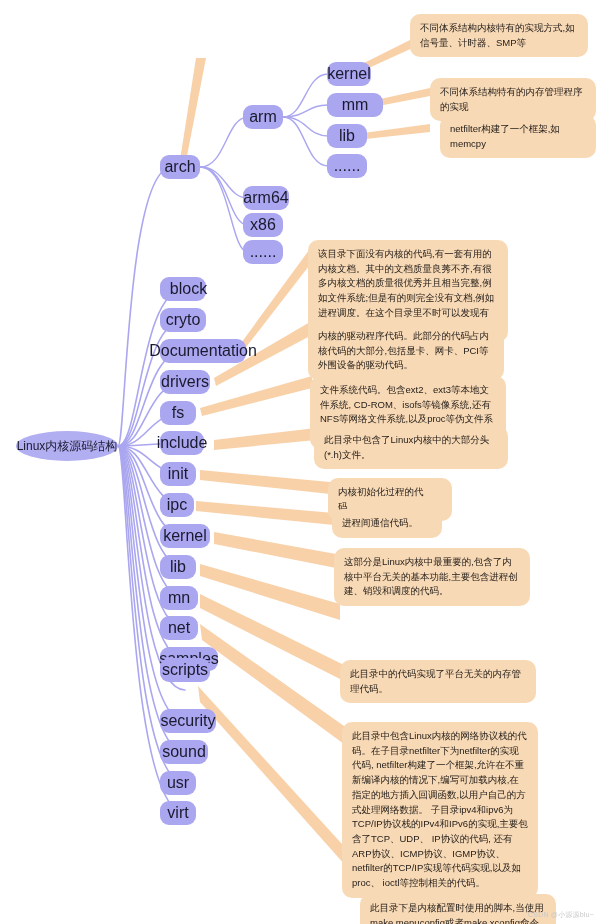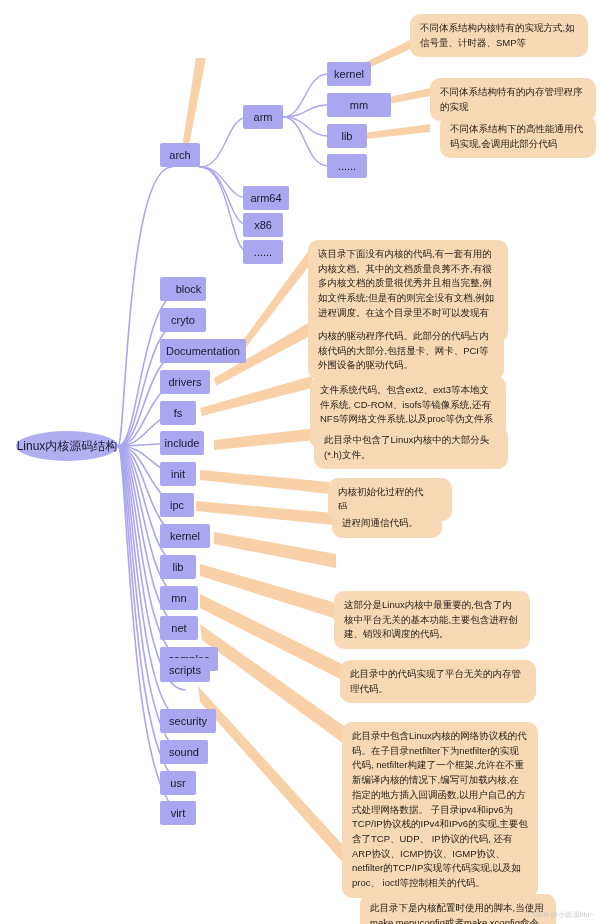--- a/index.html
+++ b/index.html
@@ -10,23 +10,23 @@
     overflow:hidden;
     position:relative;
   }
   #stage{position:absolute;left:0;top:0;width:600px;height:924px;}
   #edges{position:absolute;left:0;top:0;width:600px;height:924px;pointer-events:none;}
 
   .node{
     position:absolute;
     box-sizing:border-box;
     background:#aaa6f0;
-    border-radius:2px;
+    border-radius:9px;
     color:#1a1a2e;
-    font-size:11px;
+    font-size:16px;
     line-height:1;
     display:flex;
     align-items:center;
     justify-content:center;
     white-space:nowrap;
     padding:0 9px;
     height:24px;
   }
   .node.root{
     background:#b2aef2;
@@ -122,29 +122,29 @@
       <path d="M200,594 L342,664 L342,680 L200,608 Z"></path>
 
       <path d="M200,624 L344,726 L344,744 L202,640 Z"></path>
 
       <path d="M198,686 L362,866 L362,884 L200,702 Z"></path>
     </g>
   </svg>
 
   <div class="node root" style="left:16px;top:431px;width:102px;">Linux内核源码结构</div>
 
-  <div class="node" style="left:160px;top:143px;width:40px;">arch</div>
+  <div class="node" style="left:160px;top:155px;width:40px;">arch</div>
 
   <div class="node" style="left:243px;top:105px;width:40px;">arm</div>
   <div class="node" style="left:243px;top:186px;width:46px;">arm64</div>
   <div class="node" style="left:243px;top:213px;width:40px;">x86</div>
   <div class="node" style="left:243px;top:240px;width:40px;">......</div>
 
   <div class="node" style="left:327px;top:62px;width:44px;">kernel</div>
-  <div class="node" style="left:327px;top:93px;width:64px;text-align:center;">mm</div>
+  <div class="node" style="left:327px;top:93px;width:56px;text-align:center;">mm</div>
   <div class="node" style="left:327px;top:124px;width:40px;">lib</div>
   <div class="node" style="left:327px;top:154px;width:40px;">......</div>
 
   <div class="node" style="left:160px;top:277px;width:46px;padding-left:20px;">block</div>
   <div class="node" style="left:160px;top:308px;width:46px;">cryto</div>
   <div class="node" style="left:160px;top:339px;width:86px;">Documentation</div>
   <div class="node" style="left:160px;top:370px;width:50px;">drivers</div>
   <div class="node" style="left:160px;top:401px;width:36px;">fs</div>
   <div class="node" style="left:160px;top:431px;width:44px;">include</div>
   <div class="node" style="left:160px;top:462px;width:36px;">init</div>
@@ -156,27 +156,27 @@
   <div class="node" style="left:160px;top:647px;width:58px;">samples</div>
   <div class="node" style="left:160px;top:658px;width:50px;">scripts</div>
   <div class="node" style="left:160px;top:709px;width:56px;">security</div>
   <div class="node" style="left:160px;top:740px;width:48px;">sound</div>
   <div class="node" style="left:160px;top:771px;width:36px;">usr</div>
   <div class="node" style="left:160px;top:801px;width:36px;">virt</div>
 
 
   <div class="note" style="left:410px;top:14px;width:178px;">不同体系结构内核特有的实现方式,如信号量、计时器、SMP等</div>
   <div class="note" style="left:430px;top:78px;width:166px;">不同体系结构特有的内存管理程序的实现</div>
-  <div class="note" style="left:440px;top:115px;width:156px;">不同体系结构下的高性能通用代码实现,会调用此部分代码</div>
+  <div class="note" style="left:440px;top:115px;width:156px;">netfilter构建了一个框架,如memcpy</div>
 
   <div class="note" style="left:308px;top:240px;width:200px;">该目录下面没有内核的代码,有一套有用的内核文档。其中的文档质量良莠不齐,有很多内核文档的质量很优秀并且相当完整,例如文件系统;但是有的则完全没有文档,例如进程调度。在这个目录里不时可以发现有用的东西。</div>
   <div class="note" style="left:308px;top:322px;width:196px;">内核的驱动程序代码。此部分的代码占内核代码的大部分,包括显卡、网卡、PCI等外围设备的驱动代码。</div>
   <div class="note" style="left:310px;top:376px;width:196px;">文件系统代码。包含ext2、ext3等本地文件系统, CD-ROM、isofs等镜像系统,还有NFS等网络文件系统,以及proc等伪文件系统。</div>
   <div class="note" style="left:314px;top:426px;width:194px;">此目录中包含了Linux内核中的大部分头(*.h)文件。</div>
   <div class="note" style="left:328px;top:478px;width:124px;">内核初始化过程的代码。</div>
   <div class="note" style="left:332px;top:509px;width:110px;">进程间通信代码。</div>
-  <div class="note" style="left:334px;top:548px;width:196px;margin-top:43px;">这部分是Linux内核中最重要的,包含了内核中平台无关的基本功能,主要包含进程创建、销毁和调度的代码。</div>
+  <div class="note" style="left:334px;top:548px;width:196px;">这部分是Linux内核中最重要的,包含了内核中平台无关的基本功能,主要包含进程创建、销毁和调度的代码。</div>
   <div class="note" style="left:340px;top:660px;width:196px;">此目录中的代码实现了平台无关的内存管理代码。</div>
   <div class="note" style="left:342px;top:722px;width:196px;">此目录中包含Linux内核的网络协议栈的代码。在子目录netfilter下为netfilter的实现代码, netfilter构建了一个框架,允许在不重新编译内核的情况下,编写可加载内核,在指定的地方插入回调函数,以用户自己的方式处理网络数据。 子目录ipv4和ipv6为TCP/IP协议栈的IPv4和IPv6的实现,主要包含了TCP、UDP、 IP协议的代码, 还有ARP协议、ICMP协议、IGMP协议、netfilter的TCP/IP实现等代码实现,以及如proc、 ioctl等控制相关的代码。</div>
   <div class="note" style="left:360px;top:862px;width:196px;margin-top:32px;">此目录下是内核配置时使用的脚本,当使用make menuconfig或者make xconfig命令时,会调用此部分代码。</div>
 
   <div class="watermark">CSDN @小源源blu~</div>
 </div>
 
 </body></html>

